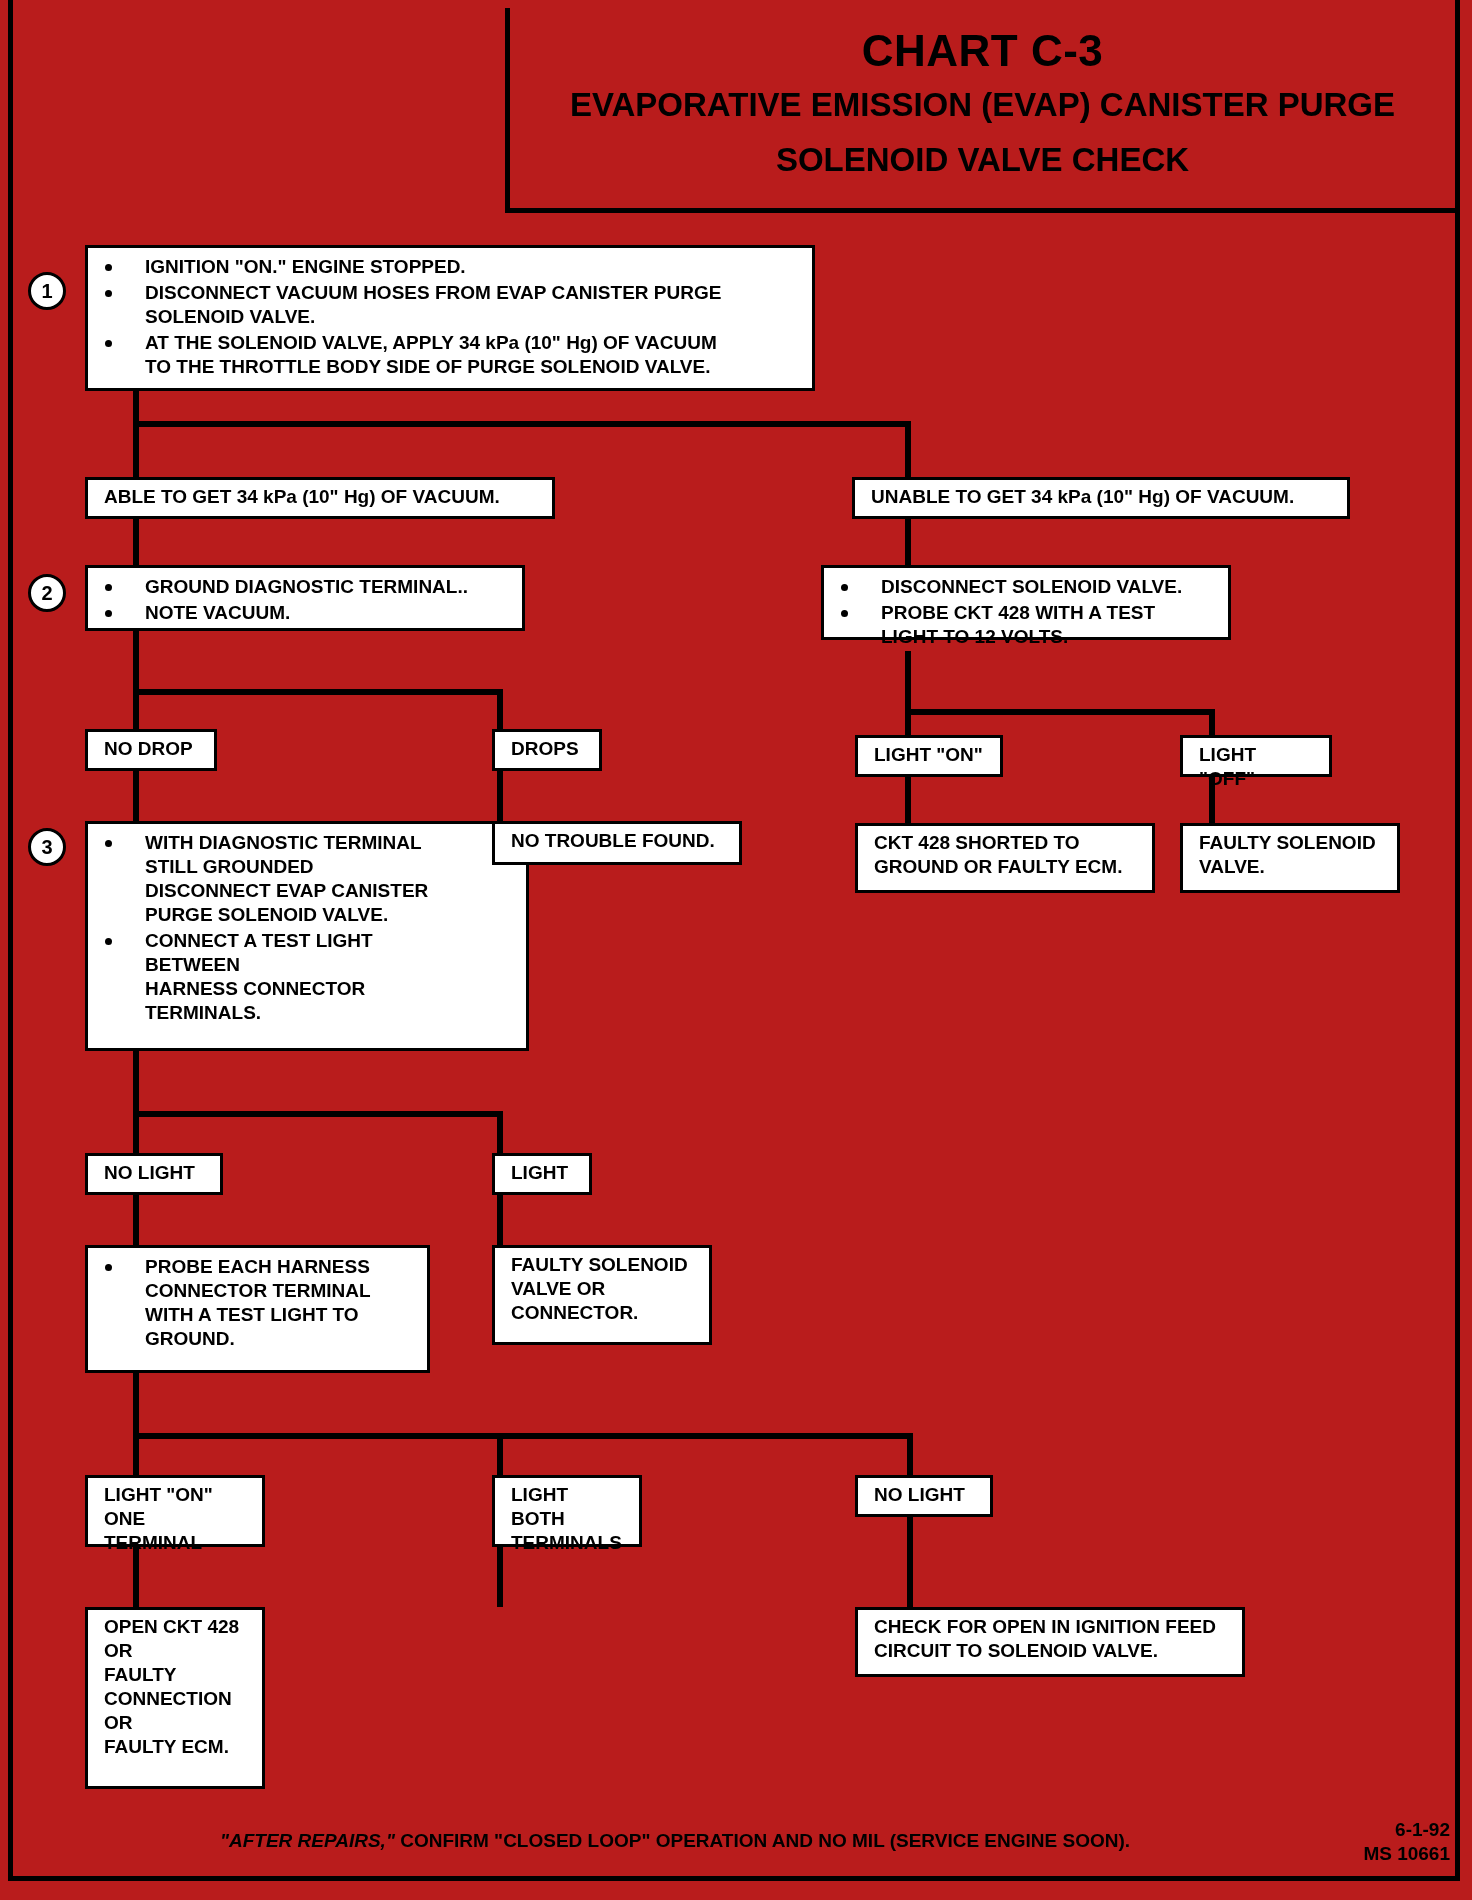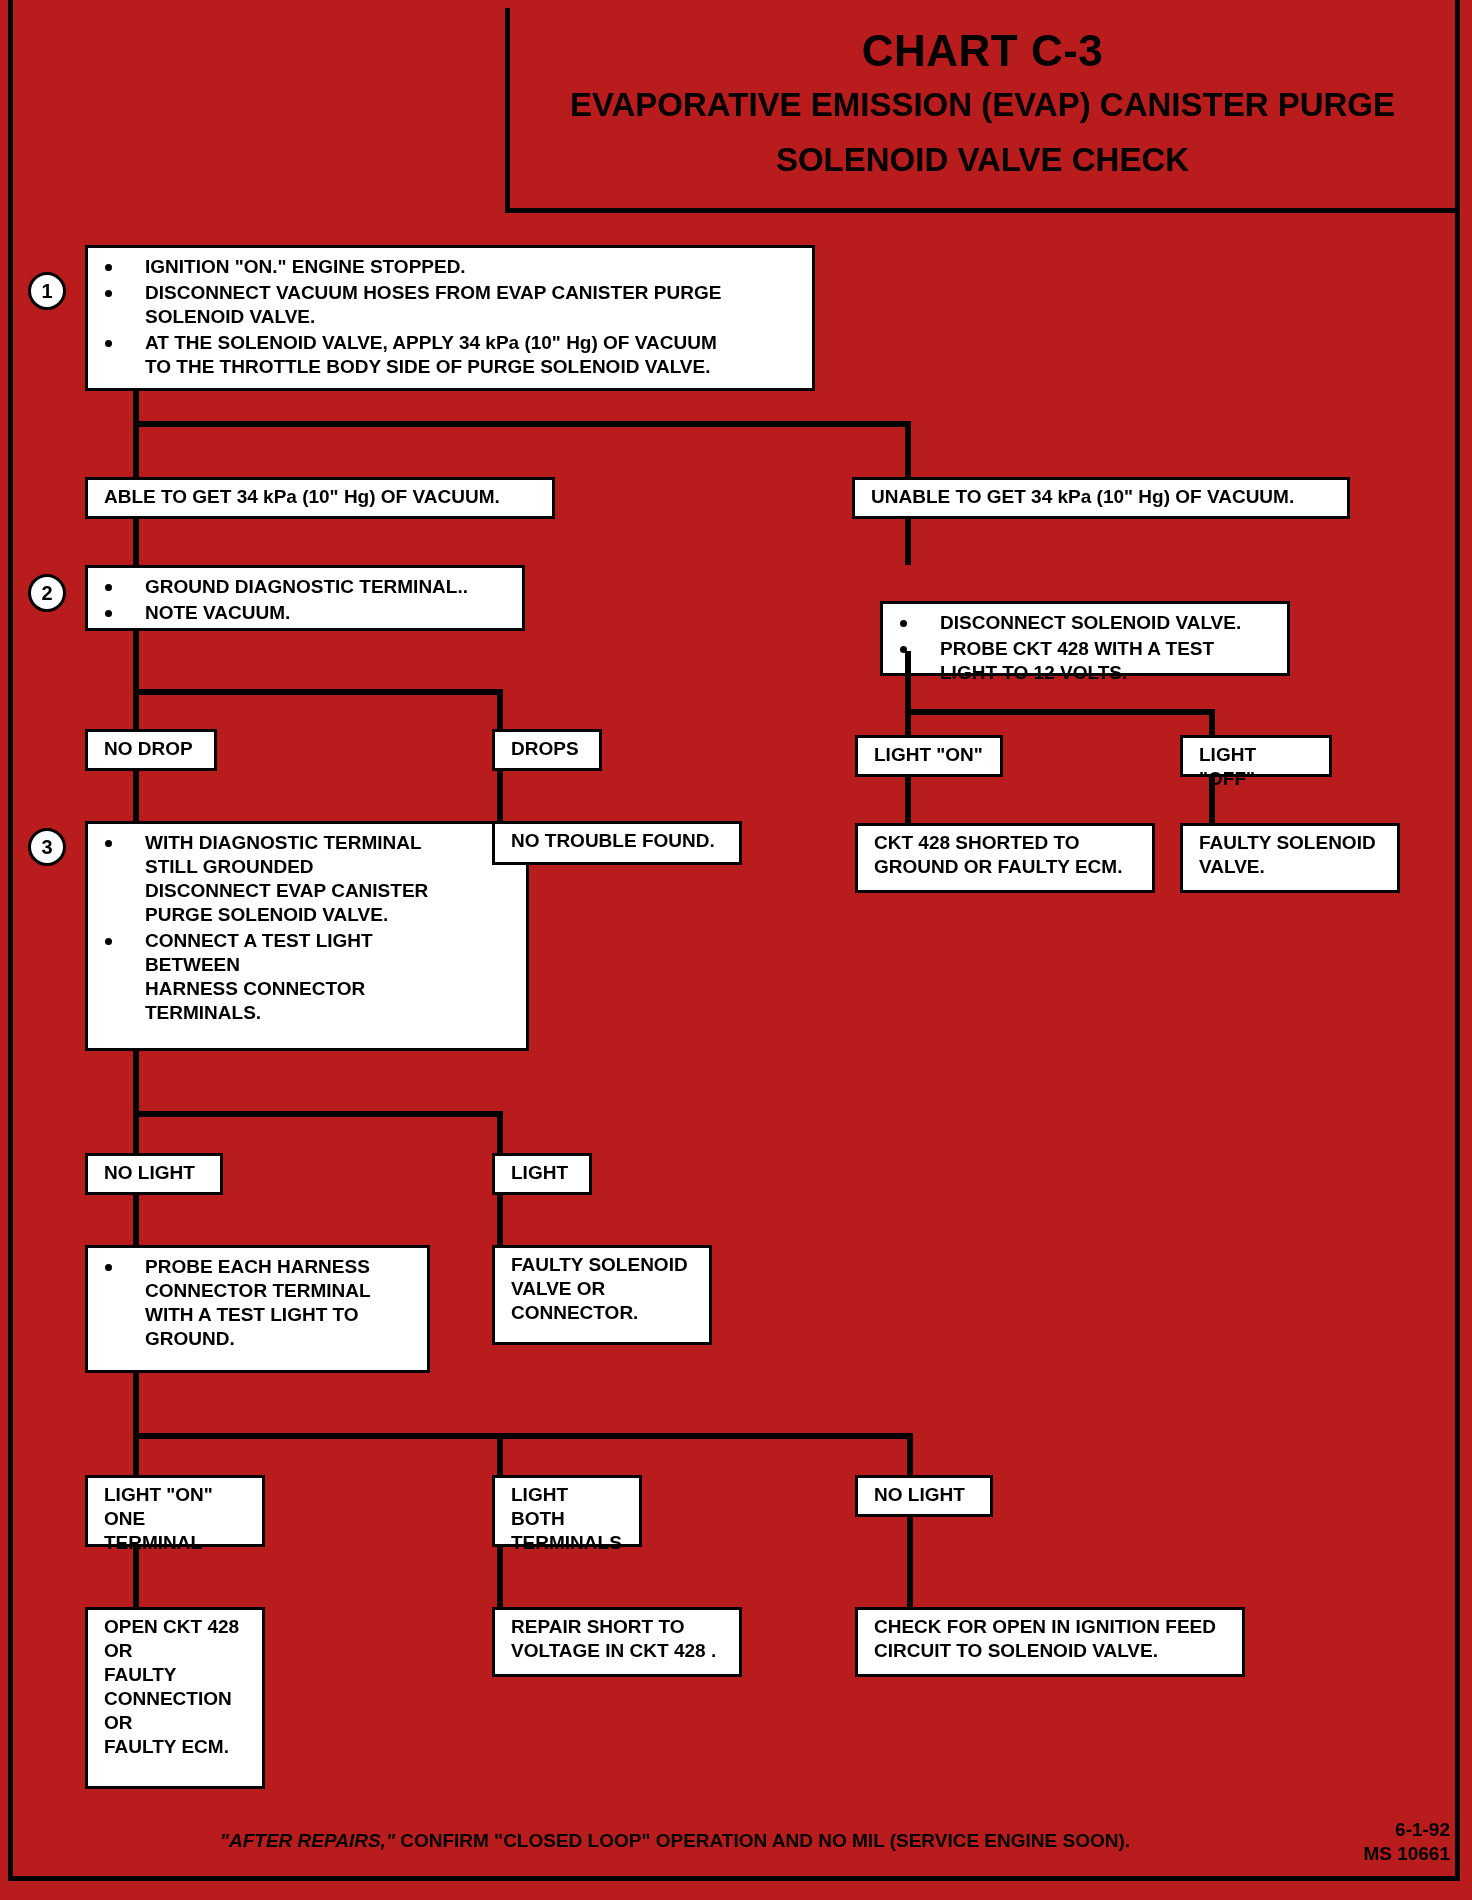--- a/index.html
+++ b/index.html
@@ -201,21 +201,21 @@
   <div class="v-line" style="left:905px; top:519px; height:46px;"></div>
 
   <div class="step-circle" style="left:28px; top:574px;">2</div>
   <div class="box" style="left:85px; top:565px; width:440px; height:66px;">
     <ul class="bl">
       <li><span>GROUND DIAGNOSTIC TERMINAL..</span></li>
       <li><span>NOTE VACUUM.</span></li>
     </ul>
   </div>
 
-  <div class="box" style="left:880px; top:565px; width:410px; height:75px;margin-top:36px;">
+  <div class="box" style="left:821px; top:565px; width:410px; height:75px;">
     <ul class="bl">
       <li><span>DISCONNECT SOLENOID VALVE.</span></li>
       <li>
         <span>PROBE CKT 428 WITH A TEST</span><br>
         <span>LIGHT TO 12 VOLTS.</span>
       </li>
     </ul>
   </div>
 
   <div class="v-line" style="left:133px; top:631px; height:64px;"></div>
@@ -337,24 +337,20 @@
 
   <div class="box tight" style="left:85px; top:1607px; width:180px; height:182px;">
     <span>OPEN CKT 428</span><br>
     <span>OR</span><br>
     <span>FAULTY</span><br>
     <span>CONNECTION</span><br>
     <span>OR</span><br>
     <span>FAULTY ECM.</span>
   </div>
 
-  <div class="box tight" style="left:492px; top:1607px; width:250px; height:70px;">
-    <span>REPAIR SHORT TO</span><br>
-    <span>VOLTAGE IN CKT 428 .</span>
-  </div>
 
   <div class="box tight" style="left:855px; top:1607px; width:390px; height:70px;">
     <span>CHECK FOR OPEN IN IGNITION FEED</span><br>
     <span>CIRCUIT TO SOLENOID VALVE.</span>
   </div>
 
   <div class="footer-note">
     <i>"AFTER REPAIRS,"</i><span> CONFIRM "CLOSED LOOP" OPERATION AND NO MIL (SERVICE ENGINE SOON).</span>
   </div>
   <div class="footer-code">

